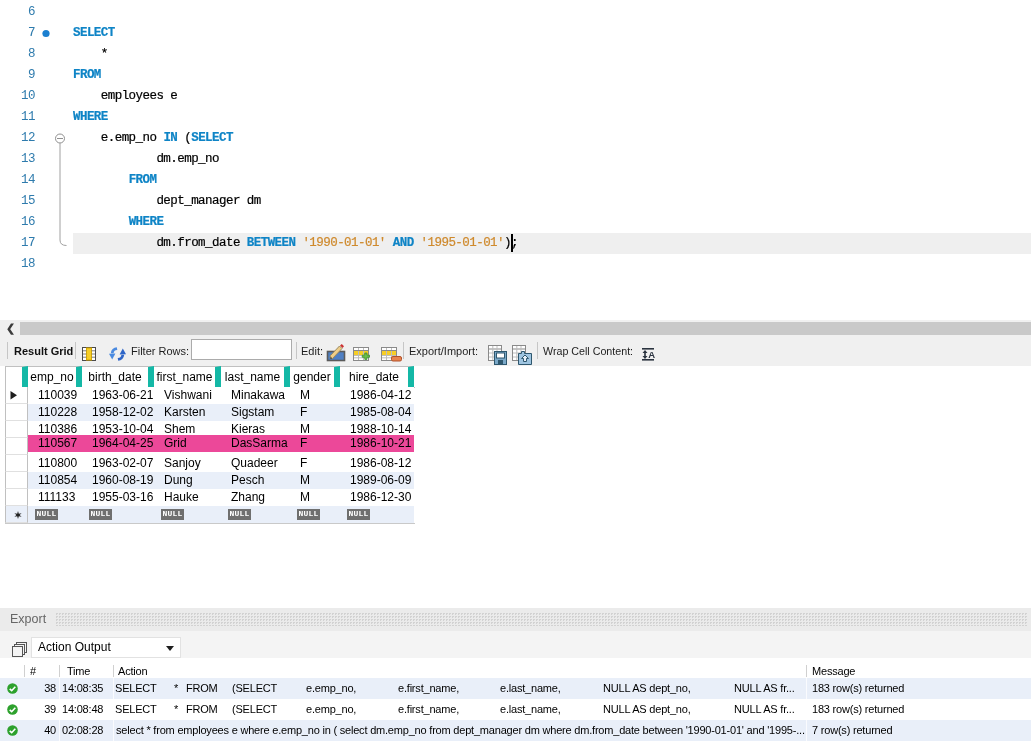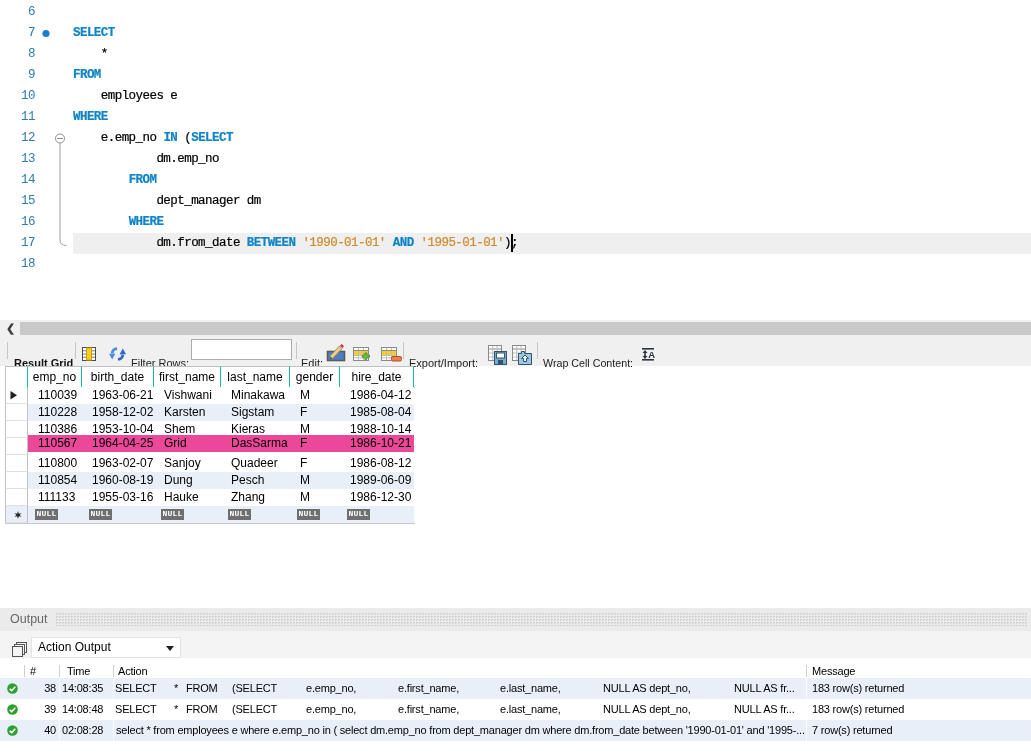--- a/index.html
+++ b/index.html
@@ -16,24 +16,24 @@
 .kw{color:#0e84c6;font-weight:bold;}
 .st{color:#cf8a2d;}
 #caret{position:absolute;left:511px;top:234px;width:2px;height:18px;background:#000;}
 
 #hscroll{position:absolute;left:0;top:320px;width:1031px;height:16px;background:#f0f0f0;}
 #hthumb{position:absolute;left:20px;top:1.5px;right:0;height:13px;background:#c9c9c9;}
 #harrow{position:absolute;left:6px;top:1px;color:#3c3c3c;font-size:11px;font-weight:bold;line-height:14px;}
 
 #toolbar{position:absolute;left:0;top:336px;width:1031px;height:30px;background:#f0f0f0;}
 .tsep{position:absolute;top:6px;width:1px;height:17px;background:#c6c6c6;}
-.tlabel{position:absolute;top:20px;font-size:11px;color:#1e1e1e;line-height:14px;}
+.tlabel{position:absolute;top:8px;font-size:11px;color:#1e1e1e;line-height:14px;}
 
 #grid{position:absolute;left:5px;top:366px;width:410px;height:157px;font-size:12px;}
-.gh{position:absolute;top:0;height:21px;border-top:1px solid #c0c0c0;border-right:1px solid #14b8a6;
+.gh{position:absolute;top:0;height:21px;border-top:1px solid #c0c0c0;border-right:6px solid #14b8a6;
   background:#fff;text-align:center;line-height:20px;color:#000;}
 .gr{position:absolute;left:23px;width:386px;height:17px;line-height:17px;white-space:pre;text-decoration:underline;}
 .sel{position:absolute;left:0;width:23px;height:17px;background:#fff;border-bottom:1px solid #e0e0e0;border-right:1px solid #c0c0c0;border-left:1px solid #c0c0c0;}
 .cell{position:absolute;top:0;}
 .nullb{position:absolute;top:3px;background:#6f6f6f;color:#fff;font-size:8px;font-weight:bold;
   line-height:10.5px;padding:0 1.5px;letter-spacing:0.2px;font-family:"Liberation Mono",monospace;}
 
 #tabbar{position:absolute;left:0;top:588px;width:1031px;height:20px;background:#e9e9e9;}
 #tab1{position:absolute;left:0;top:0;width:95px;height:20px;background:#fff;font-size:12px;color:#2273b4;line-height:20px;}
 #outbar{position:absolute;left:0;top:608px;width:1031px;height:23px;background:#ebebeb;}
@@ -202,21 +202,21 @@
       <div class="gr" style="top:34px;background:#fff"><span class="cell" style="left:10px">110386</span><span class="cell" style="left:64px">1953-10-04</span><span class="cell" style="left:136px">Shem</span><span class="cell" style="left:203px">Kieras</span><span class="cell" style="left:272px">M</span><span class="cell" style="left:322px">1988-10-14</span></div>
       <div class="gr" style="top:48px;background:#ec4899"><span class="cell" style="left:10px">110567</span><span class="cell" style="left:64px">1964-04-25</span><span class="cell" style="left:136px">Grid</span><span class="cell" style="left:203px">DasSarma</span><span class="cell" style="left:272px">F</span><span class="cell" style="left:322px">1986-10-21</span></div>
       <div class="gr" style="top:68px;background:#fff"><span class="cell" style="left:10px">110800</span><span class="cell" style="left:64px">1963-02-07</span><span class="cell" style="left:136px">Sanjoy</span><span class="cell" style="left:203px">Quadeer</span><span class="cell" style="left:272px">F</span><span class="cell" style="left:322px">1986-08-12</span></div>
       <div class="gr" style="top:85px;background:#e9eff9"><span class="cell" style="left:10px">110854</span><span class="cell" style="left:64px">1960-08-19</span><span class="cell" style="left:136px">Dung</span><span class="cell" style="left:203px">Pesch</span><span class="cell" style="left:272px">M</span><span class="cell" style="left:322px">1989-06-09</span></div>
       <div class="gr" style="top:102px;background:#fff"><span class="cell" style="left:10px">111133</span><span class="cell" style="left:64px">1955-03-16</span><span class="cell" style="left:136px">Hauke</span><span class="cell" style="left:203px">Zhang</span><span class="cell" style="left:272px">M</span><span class="cell" style="left:322px">1986-12-30</span></div>
       <div class="gr" style="top:119px;background:#e9eff9"><span class="nullb" style="left:7px">NULL</span><span class="nullb" style="left:61px">NULL</span><span class="nullb" style="left:133px">NULL</span><span class="nullb" style="left:200px">NULL</span><span class="nullb" style="left:269px">NULL</span><span class="nullb" style="left:319px">NULL</span></div>
     </div>
     <div style="position:absolute;left:0;top:157px;width:410px;height:1px;background:#c9c9c9"></div>
   </div>
   <div id="outbar">
-    <div style="position:absolute;left:10px;top:4px;font-size:12.5px;color:#666">Output</div>
+    <div style="position:absolute;left:10px;top:4px;font-size:12.5px;color:#666">Export</div>
     <div id="outdots"></div>
   </div>
   <div id="actrow">
     <svg class="abs" style="left:11px;top:10px" width="17" height="17" viewBox="0 0 17 17">
       <rect x="5.5" y="1.5" width="10" height="10" fill="none" stroke="#555"></rect>
       <rect x="3.5" y="3.5" width="10" height="10" fill="#f4f4f4" stroke="#555"></rect>
       <rect x="1.5" y="5.5" width="10" height="10" fill="#f4f4f4" stroke="#555"></rect>
     </svg>
     <div id="combo"><span style="margin-left:6px">Action Output</span>
       <svg class="abs" style="right:6px;top:8px" width="8" height="5">

